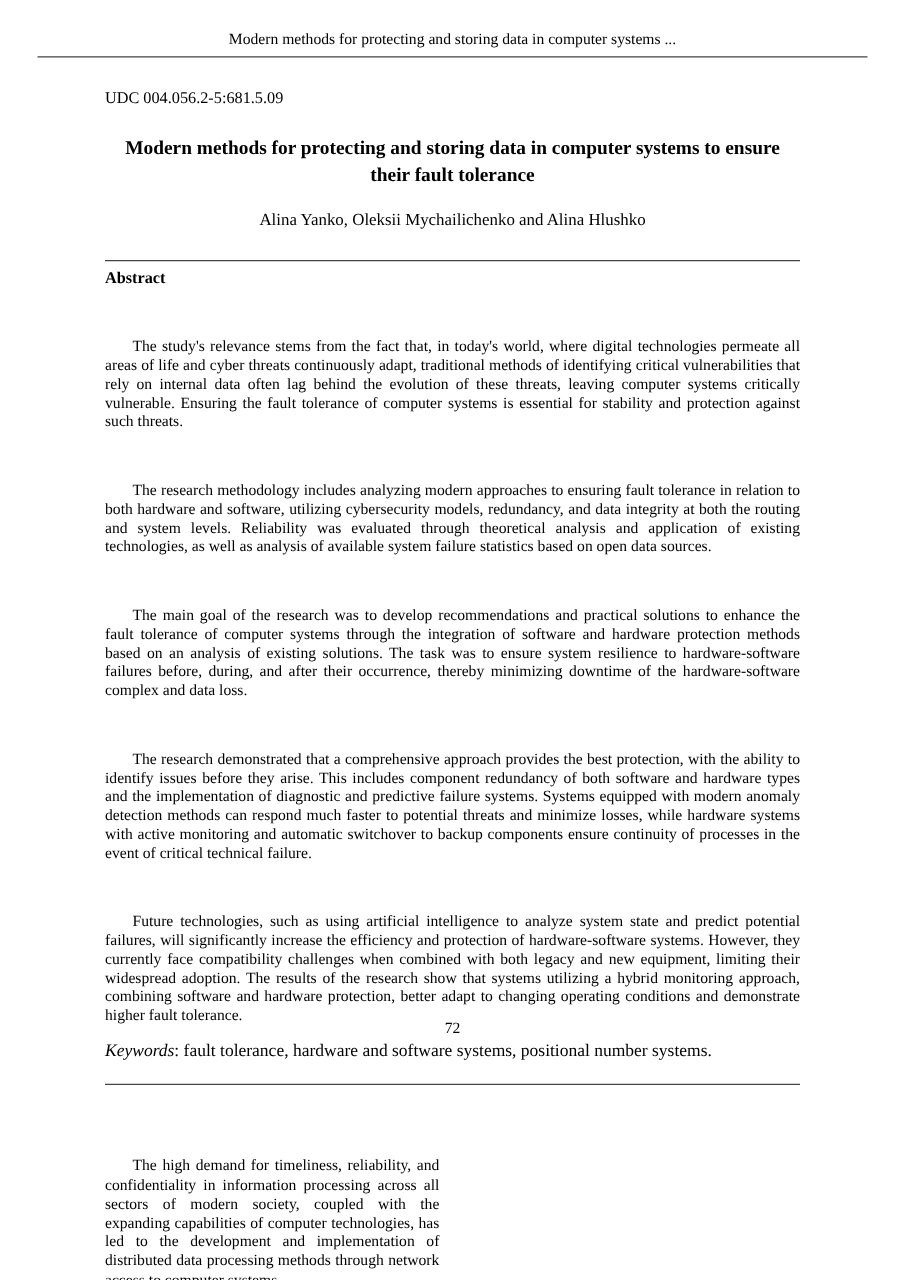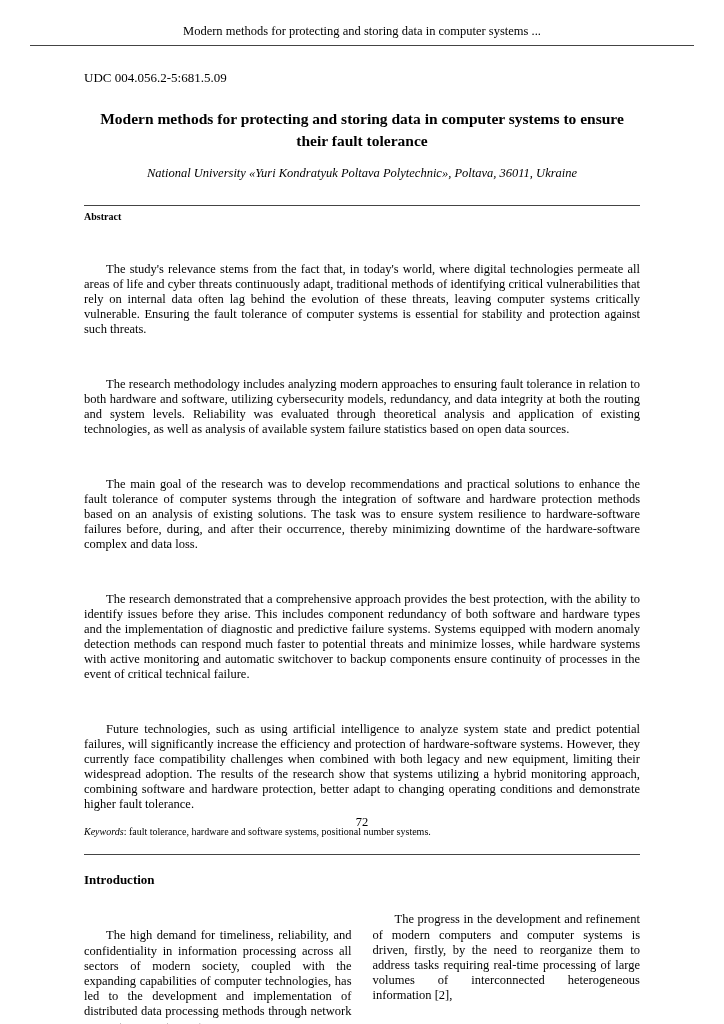--- a/index.html
+++ b/index.html
@@ -48,36 +48,36 @@
     font-size:12.5px;
     font-style:italic;
   }
 
   .rule { border-top:1px solid #444; }
   .rule-abstract { margin-top:24px; }
   .rule-keywords { margin-top:17px; }
 
   .abstract-heading {
     margin-top:5px;
-    font-size:10px;
+    font-size:13px;
     font-weight:bold;
   }
 
   .para {
     font-size:12.5px;
     line-height:15px;
     text-align:justify;
     text-indent:22px;
     margin-top:40px;
   }
   .abstract-block { margin-top:2px; }
 
   .keywords {
     margin-top:14px;
-    font-size:10px;
+    font-size:14px;
   }
   .keywords .kw-label { font-style:italic; }
 
   .columns {
     display:flex;
     gap:21px;
     margin-top:17px;
   }
   .col { flex:1; min-width:0; }
   .intro-heading {
@@ -106,47 +106,45 @@
     <div class="running-title">Modern methods for protecting and storing data in computer systems ...</div>
     <div class="header-rule"></div>
   </header>
 
   <div class="content">
 
     <p class="udc">UDC 004.056.2-5:681.5.09</p>
 
     <h1 class="paper-title">Modern methods for protecting and storing data in computer systems to ensure their fault tolerance</h1>
 
+    <p class="authors">Alina Yanko, Oleksii Mychailichenko and Alina Hlushko</p>
 
-    <p class="affiliation">National University «Yuri Kondratyuk Poltava Polytechnic», Poltava, 36011, Ukraine</p>
 
     <div class="rule rule-abstract"></div>
 
     <h2 class="abstract-heading">Abstract</h2>
 
     <div class="abstract-block">
       <p class="para">The study's relevance stems from the fact that, in today's world, where digital technologies permeate all areas of life and cyber threats continuously adapt, traditional methods of identifying critical vulnerabilities that rely on internal data often lag behind the evolution of these threats, leaving computer systems critically vulnerable. Ensuring the fault tolerance of computer systems is essential for stability and protection against such threats.</p>
       <p class="para">The research methodology includes analyzing modern approaches to ensuring fault tolerance in relation to both hardware and software, utilizing cybersecurity models, redundancy, and data integrity at both the routing and system levels. Reliability was evaluated through theoretical analysis and application of existing technologies, as well as analysis of available system failure statistics based on open data sources.</p>
       <p class="para">The main goal of the research was to develop recommendations and practical solutions to enhance the fault tolerance of computer systems through the integration of software and hardware protection methods based on an analysis of existing solutions. The task was to ensure system resilience to hardware-software failures before, during, and after their occurrence, thereby minimizing downtime of the hardware-software complex and data loss.</p>
       <p class="para">The research demonstrated that a comprehensive approach provides the best protection, with the ability to identify issues before they arise. This includes component redundancy of both software and hardware types and the implementation of diagnostic and predictive failure systems. Systems equipped with modern anomaly detection methods can respond much faster to potential threats and minimize losses, while hardware systems with active monitoring and automatic switchover to backup components ensure continuity of processes in the event of critical technical failure.</p>
       <p class="para">Future technologies, such as using artificial intelligence to analyze system state and predict potential failures, will significantly increase the efficiency and protection of hardware-software systems. However, they currently face compatibility challenges when combined with both legacy and new equipment, limiting their widespread adoption. The results of the research show that systems utilizing a hybrid monitoring approach, combining software and hardware protection, better adapt to changing operating conditions and demonstrate higher fault tolerance.</p>
     </div>
 
     <p class="keywords"><span class="kw-label">Keywords</span><span>: fault tolerance, hardware and software systems, positional number systems.</span></p>
 
     <div class="rule rule-keywords"></div>
 
     <div class="columns">
       <div class="col">
-        <h3 class="intro-heading">Introduction</h3>
         <p class="para">The high demand for timeliness, reliability, and confidentiality in information processing across all sectors of modern society, coupled with the expanding capabilities of computer technologies, has led to the development and implementation of distributed data processing methods through network access to computer systems.</p>
         <p class="para">Despite the diversity of critical systems, they share a crucial commonality: the severe damages</p>
       </div>
       <div class="col">
-        <p class="para">The progress in the development and refinement of modern computers and computer systems is driven, firstly, by the need to reorganize them to address tasks requiring real-time processing of large volumes of interconnected heterogeneous information [2],</p>
       </div>
     </div>
 
   </div>
 
   <footer>
     <div class="page-number">72</div>
   </footer>
 
 </div>

